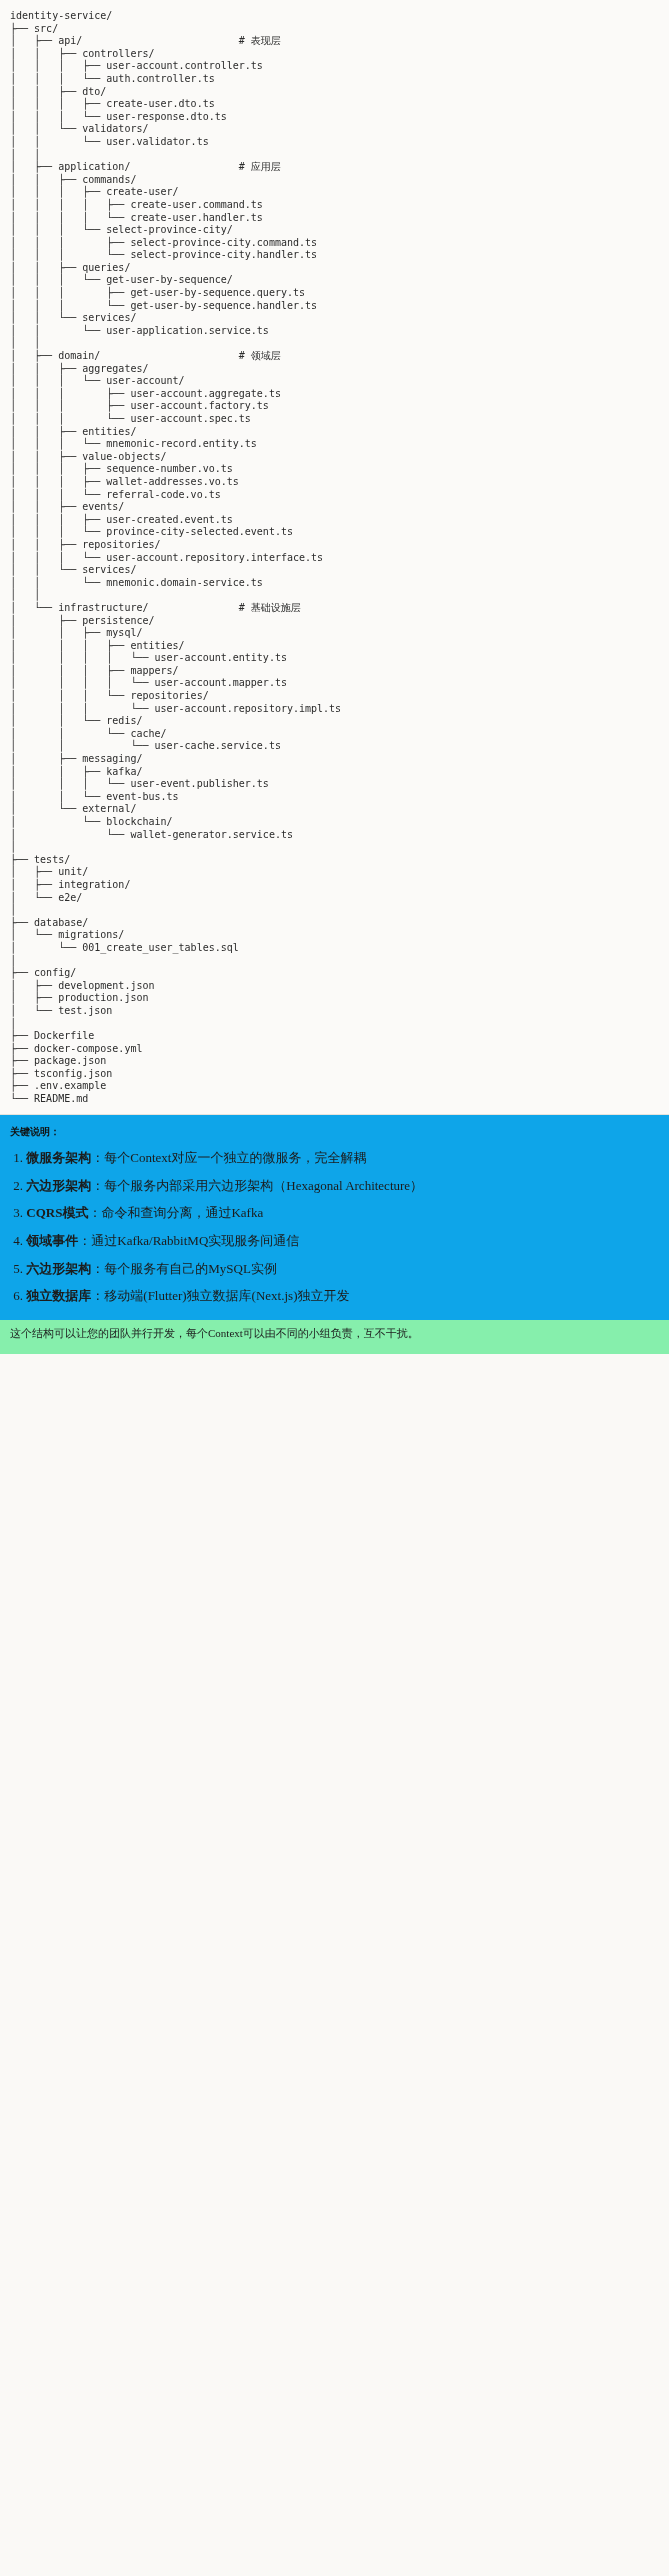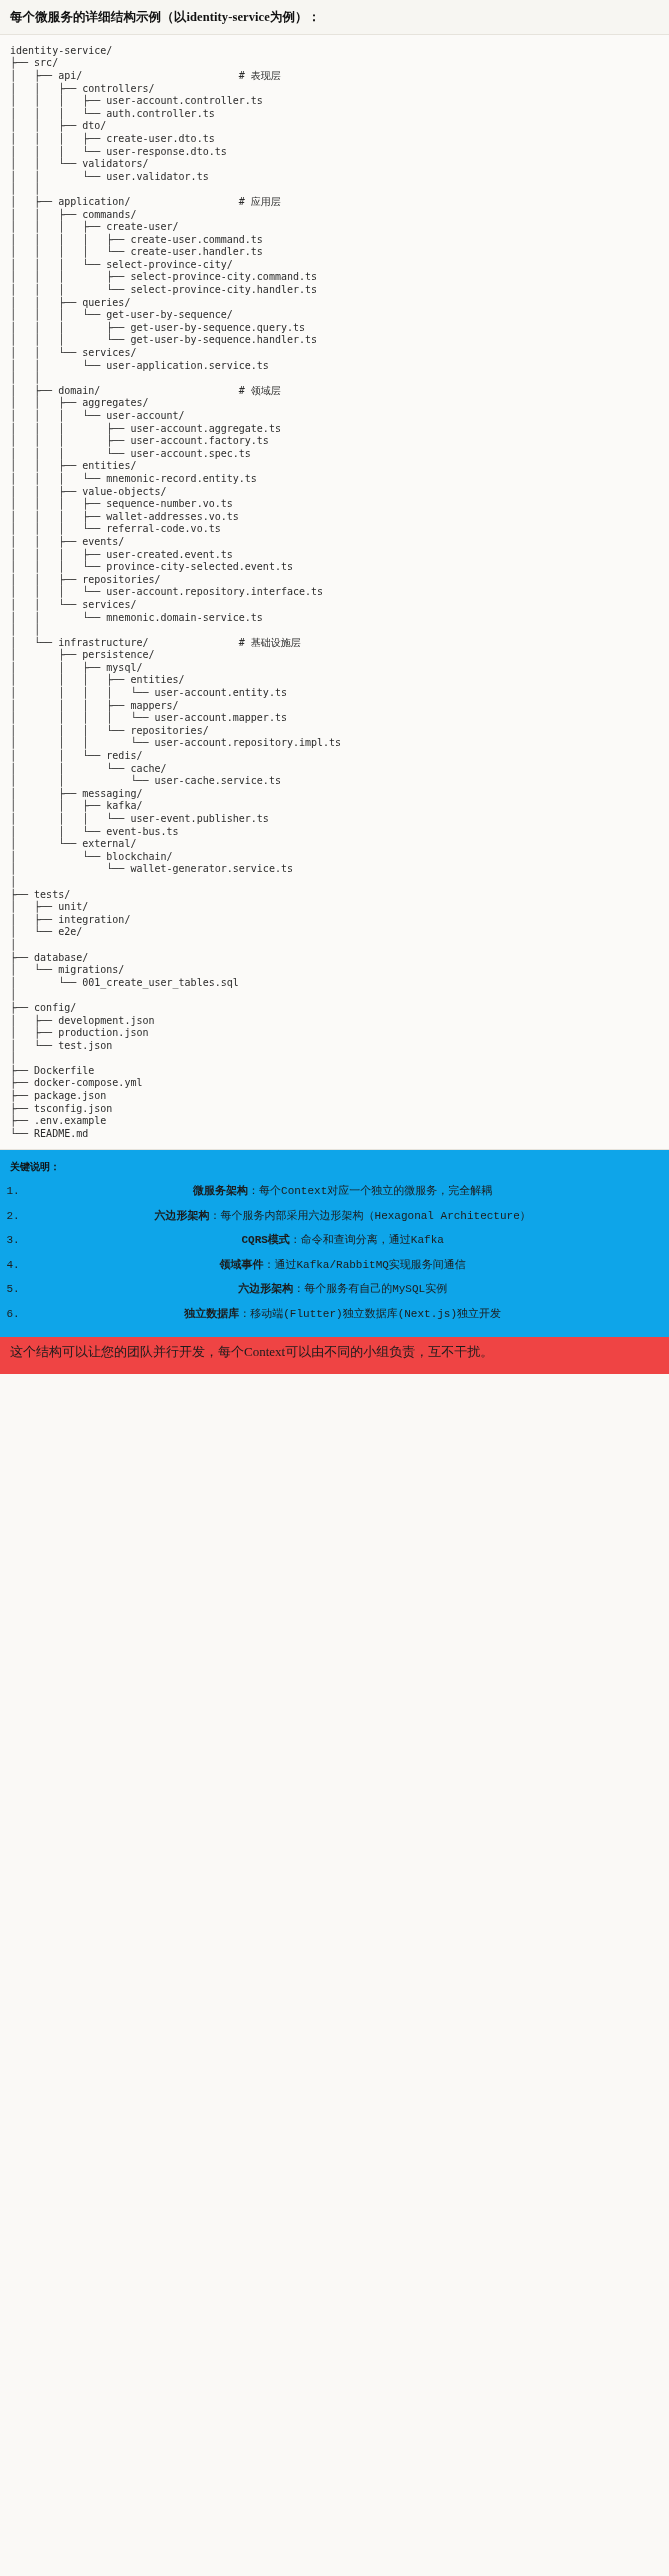--- a/index.html
+++ b/index.html
@@ -53,47 +53,45 @@
     font-family: "Liberation Serif", serif;
     font-weight: bold;
     font-size: 10px;
     color: #111111;
     margin: 0 0 8.8px 0;
   }
   ol.note-list {
     margin: 0;
     padding: 0 0 0 16.3px;
     list-style-type: decimal;
-    font-family: Liberation Mono, monospace;
-    font-size: 11px;
+    font-family: Liberation Serif, serif;
+    font-size: 13px;
     color: #1c1c1c;
-    text-align: center;
   }
   ol.note-list > li {
     margin: 0 0 8.1px 0;
     line-height: 1.5;
   }
   ol.note-list > li .k {
     font-weight: bold;
   }
   .closing {
     font-family: "Liberation Serif", serif;
-    font-size: 13px;
+    font-size: 11px;
     line-height: 1.6;
     color: #1c1c1c;
     padding: 5px 10px 11.3px 10px;
-    background: #ef4444;
+    background: #86efac;
   }
 </style>
 </head>
 <body>
 
 <div class="page">
 
-  <div class="doc-title">每个微服务的详细结构示例（以identity-service为例）：</div>
 
   <div class="code-block">
     <pre class="tree">identity-service/
 ├── src/
 │   ├── api/                          # 表现层
 │   │   ├── controllers/
 │   │   │   ├── user-account.controller.ts
 │   │   │   └── auth.controller.ts
 │   │   ├── dto/
 │   │   │   ├── create-user.dto.ts

